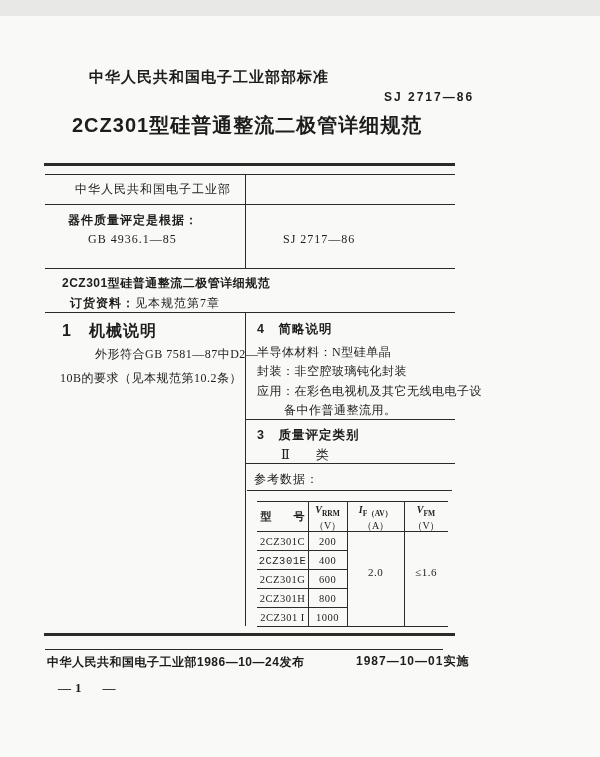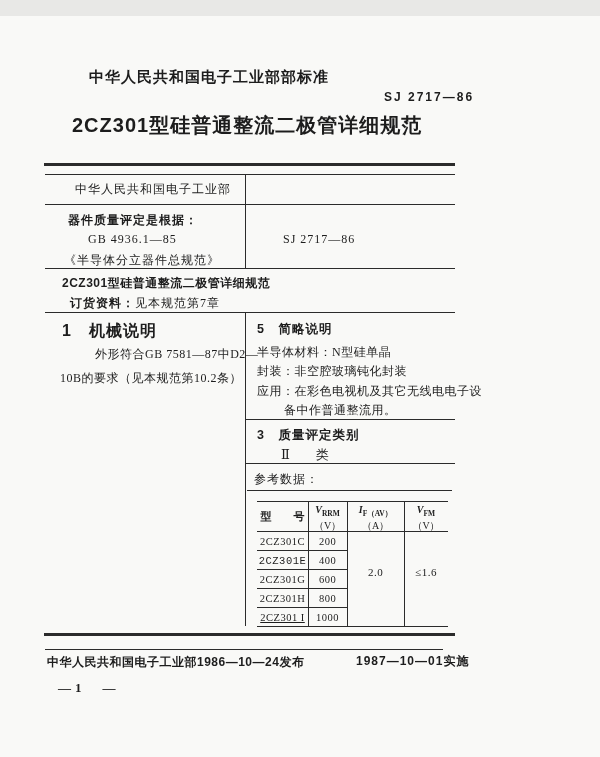--- a/index.html
+++ b/index.html
@@ -66,37 +66,36 @@
   <div class="abs hei doc-title">2CZ301型硅普通整流二极管详细规范</div>
 
   <div class="rule thick" style="left:44px;top:147px;width:411px;"></div>
   <div class="rule" style="left:45px;top:158px;width:410px;"></div>
 
   <div class="vrule" style="left:245px;top:158px;height:95px;"></div>
   <div class="abs org-cell">中华人民共和国电子工业部</div>
   <div class="rule" style="left:45px;top:188px;width:410px;"></div>
   <div class="abs basis-label">器件质量评定是根据：</div>
   <div class="abs basis-std">GB 4936.1—85</div>
-  <div class="abs basis-doc">《半导体分立器件总规范》</div>
   <div class="abs sj-cell">SJ 2717—86</div>
   <div class="rule" style="left:45px;top:252px;width:410px;"></div>
 
   <div class="abs hei subtitle">2CZ301型硅普通整流二极管详细规范</div>
   <div class="abs order-line">
     <span class="hei">订货资料：</span><span>见本规范第7章</span>
   </div>
   <div class="rule" style="left:45px;top:296px;width:410px;"></div>
 
   <div class="vrule" style="left:245px;top:296px;height:314px;"></div>
 
   <div class="abs hei s1-heading">1　机械说明</div>
   <div class="abs s1-l1">外形符合GB 7581—87中D2—</div>
   <div class="abs s1-l2">10B的要求（见本规范第10.2条）</div>
 
-  <div class="abs hei s2-heading">5　简略说明</div>
+  <div class="abs hei s2-heading">4　简略说明</div>
   <div class="abs s2-l1">半导体材料：N型硅单晶</div>
   <div class="abs s2-l2">封装：非空腔玻璃钝化封装</div>
   <div class="abs s2-l3">应用：在彩色电视机及其它无线电电子设</div>
   <div class="abs s2-l4">备中作普通整流用。</div>
   <div class="rule" style="left:245px;top:403px;width:210px;"></div>
 
   <div class="abs hei s3-heading">3　质量评定类别</div>
   <div class="abs s3-class">Ⅱ　　类</div>
   <div class="rule" style="left:245px;top:447px;width:210px;"></div>
 
@@ -132,21 +131,21 @@
     </div>
 
     <div class="cell" style="left:1px;top:35px;width:49px;">2CZ301C</div>
     <div class="cell" style="left:51px;top:35px;width:39px;">200</div>
     <div class="cell" style="left:1px;top:54px;width:49px;font-family:Liberation Mono, monospace;">2CZ301E</div>
     <div class="cell" style="left:51px;top:54px;width:39px;">400</div>
     <div class="cell" style="left:1px;top:73px;width:49px;text-align:center;">2CZ301G</div>
     <div class="cell" style="left:51px;top:73px;width:39px;">600</div>
     <div class="cell" style="left:1px;top:92px;width:49px;">2CZ301H</div>
     <div class="cell" style="left:51px;top:92px;width:39px;">800</div>
-    <div class="cell" style="left:1px;top:111px;width:49px;text-decoration:underline;">2CZ301 I</div>
+    <div class="cell" style="left:1px;top:111px;width:49px;">2CZ301 I</div>
     <div class="cell" style="left:51px;top:111px;width:39px;">1000</div>
 
     <div class="cell" style="left:90px;top:65px;width:57px;font-size:11px;">2.0</div>
     <div class="cell" style="left:147px;top:65px;width:44px;font-size:11px;">≤1.6</div>
   </div>
 
   <div class="rule thick" style="left:44px;top:617px;width:411px;"></div>
   <div class="rule" style="left:45px;top:633px;width:398px;"></div>
   <div class="abs hei footer-left">中华人民共和国电子工业部1986—10—24发布</div>
   <div class="abs hei footer-right">1987—10—01实施</div>

